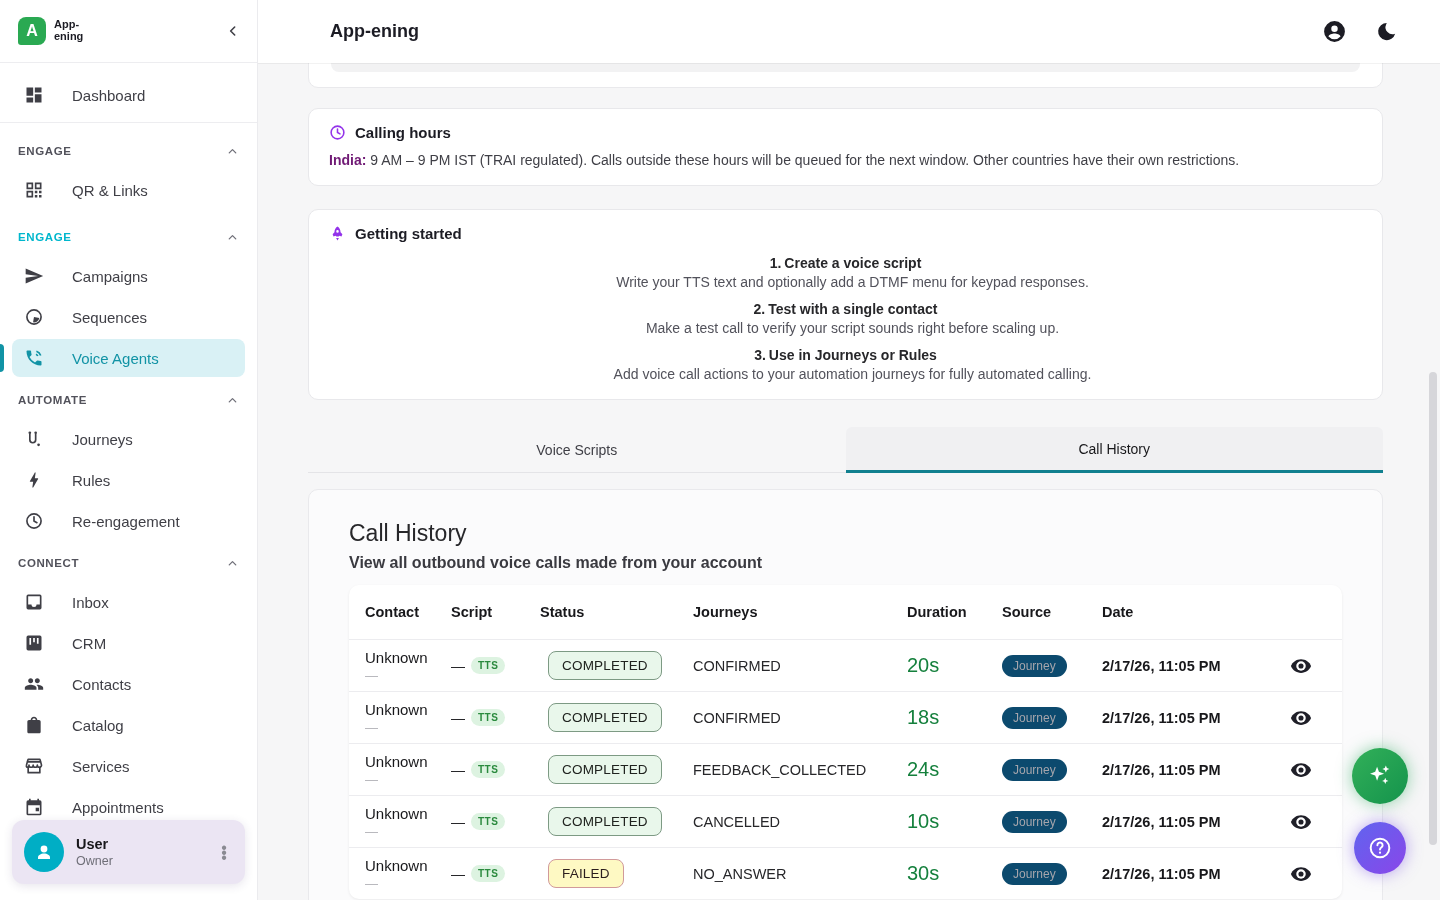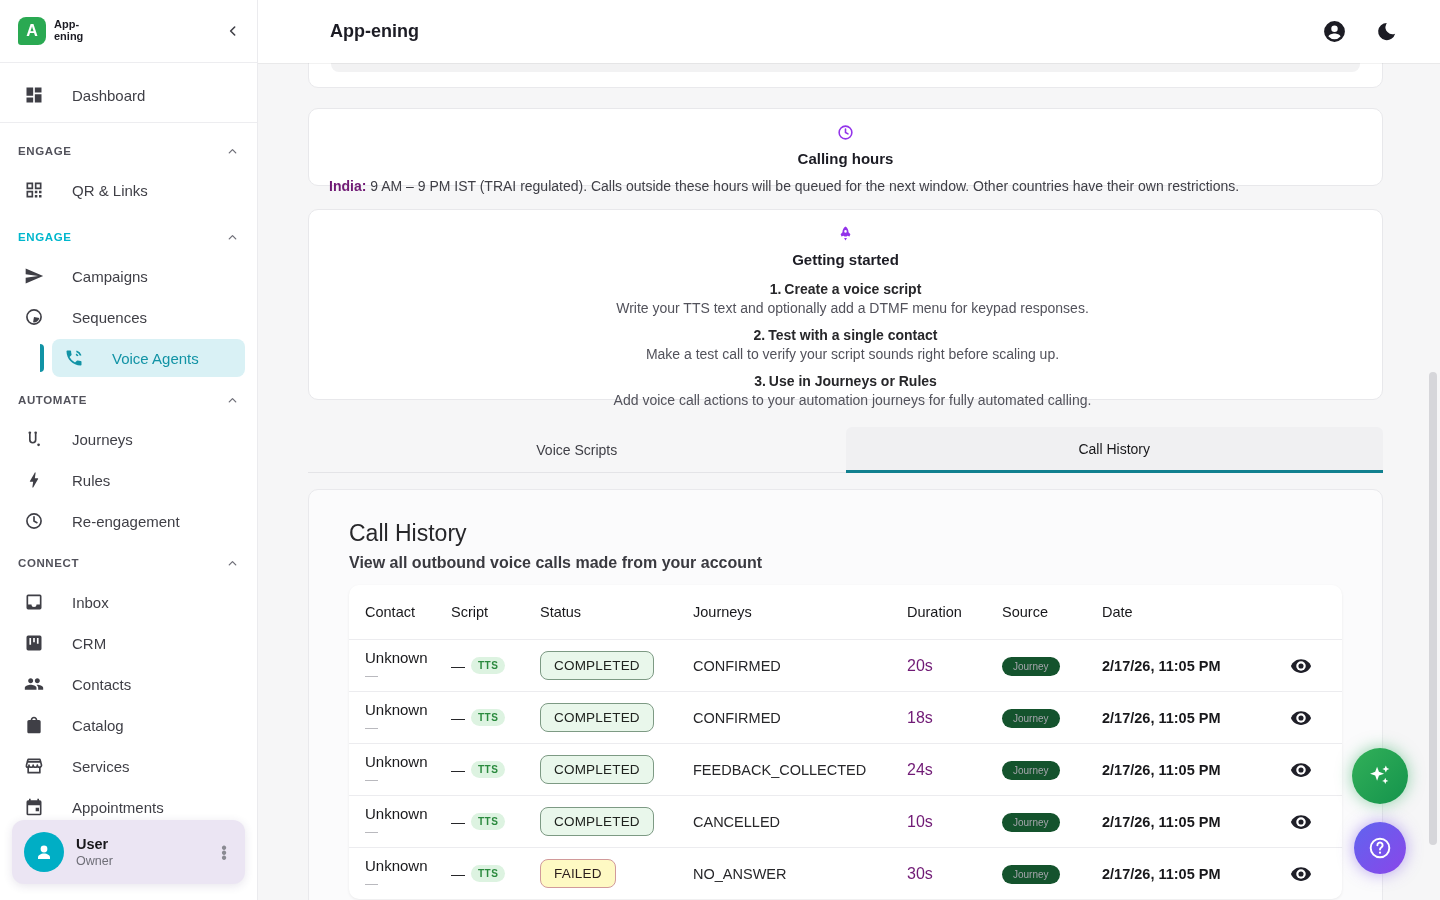--- a/index.html
+++ b/index.html
@@ -11,21 +11,21 @@
   .logo-badge { width:28px; height:28px; background:#2aa952; border-radius:8px 8px 8px 3px; display:flex; align-items:center; justify-content:center; color:#fff; font-weight:bold; font-size:16px; }
   .logo-text { margin-left:8px; font-size:11px; font-weight:700; line-height:1.05; color:#1c1c24; }
   .sb-collapse { margin-left:auto; color:#3f3f46; display:flex; cursor:pointer; }
   .nav { padding:13px 12px 0; }
   .nav-item { height:38px; display:flex; align-items:center; gap:28px; padding:0 12px; border-radius:8px; font-size:15px; color:#3f3f46; margin-bottom:3px; cursor:pointer; position:relative; }
   .nav-item svg { flex:0 0 auto; }
   .nav-divider { height:1px; background:#ededf0; margin:8px -12px 0; }
   .nav-section { display:flex; align-items:center; justify-content:space-between; padding:0 6px 0 6px; height:16px; font-size:11.5px; font-weight:700; letter-spacing:.6px; color:#52525b; margin:20px 0 12px; cursor:pointer; }
   .nav-section.mt15 { margin-top:15px; }
   .nav-section.engage { color:#00b7cd; }
-  .nav-item.active { background:#d9f1f5; color:#1193a5; font-weight:500;margin-left:40px; }
+  .nav-item.active { background:#d9f1f5; color:#1193a5; font-weight:500; }
   .active-bar { position:absolute; left:-12px; top:5px; width:4px; height:28px; background:#1193a5; border-radius:0 4px 4px 0; }
   .user-card { position:absolute; left:12px; right:12px; bottom:16px; height:64px; background:#ebe5f3; border-radius:12px; display:flex; align-items:center; padding:0 12px; box-shadow:0 2px 10px rgba(60,40,100,.12); }
   .avatar { width:40px; height:40px; border-radius:50%; background:#00aec5; display:flex; align-items:center; justify-content:center; }
   .user-meta { margin-left:12px; }
   .user-name { font-size:14.5px; font-weight:700; color:#18181b; }
   .user-role { font-size:12.5px; color:#6f6f78; margin-top:2px; }
   .kebab { margin-left:auto; color:#8a8a92; font-size:16px; letter-spacing:0; line-height:5px; text-align:center; width:18px; cursor:pointer; }
 
   
   .topbar { position:fixed; left:258px; top:0; width:1182px; height:63px; background:#fff; z-index:20; display:flex; align-items:center; padding:0 42px 0 26px; box-shadow:0 1px 0 rgba(0,0,0,.05); }
@@ -35,21 +35,21 @@
 
   
   .content { position:fixed; left:258px; top:63px; width:1182px; height:837px; overflow:hidden; background:#f6f6f7; }
   .block { position:absolute; left:50px; width:1075px; }
 
   .partial-card { top:-40px; height:65px; background:#fff; border:1px solid #e9e9ec; border-radius:10px; overflow:hidden; }
   .partial-inner { position:absolute; left:22px; right:22px; top:20px; height:28px; background:#f2f2f3; border-radius:0 0 8px 8px; }
 
   .card { background:#fff; border:1px solid #e8e8eb; border-radius:10px; }
   .card-calling { top:45px; height:78px; padding:15px 20px; }
-  .card-title-row { display:flex; align-items:center; gap:9px; font-size:15px; font-weight:600; color:#1c1c24;flex-direction:column; }
+  .card-title-row { display:flex; align-items:center; gap:9px; font-size:15px; font-weight:600; color:#1c1c24; }
   .calling-body { margin-top:11px; font-size:14px; color:#3f3f46; }
   .calling-body b { color:#701a75; }
 
   .card-getting { top:146px; height:191px; padding:15px 20px; }
   .steps { margin-top:13px; }
   .step { margin-bottom:11px; font-size:14px;text-align:center; }
   .step-title { font-weight:700; color:#27272a; }
   .step-num { color:#27272a; margin-right:3px; }
   .step-desc { margin-top:3px; margin-left:14px; color:#52525b; }
 
@@ -60,33 +60,33 @@
   .card-history { top:426px; height:450px; background:#fbfbfc; border:1px solid #e9e9ec; border-radius:10px; padding:30px 40px 0; }
   .ch-title { font-size:23px; font-weight:500; color:#27272a; }
   .ch-subtitle { font-size:16px; font-weight:600; color:#3a3a40; margin-top:7px; }
   .table { margin-top:13px; background:#fff; border-radius:10px; box-shadow:0 1px 3px rgba(0,0,0,.07); overflow:hidden; }
   .trow { display:flex; align-items:center; height:52px; border-top:1px solid #ececef; }
   .thead { height:54px; border-top:none; font-weight:600; font-size:14.5px; color:#18181b; }
   .c-contact { width:102px; padding-left:16px; }
   .c-script { width:89px; display:flex; align-items:center; gap:6px; }
   .c-status { width:153px; }
   .c-outcome { width:214px; font-size:14.5px; color:#27272a; }
-  .c-duration { width:95px; font-size:16px; color:#701a75; }
+  .c-duration { width:95px; font-size:20px; color:#15803d; }
   .c-source { width:100px; }
   .c-date { width:161px; font-size:14.5px; font-weight:600; color:#18181b; }
   .c-actions { flex:1; display:flex; justify-content:flex-end; padding-right:30px; }
-  .thead > div { font-weight:400; font-size:14.5px; color:#18181b; }
+  .thead > div { font-weight:700; font-size:14.5px; color:#18181b; }
   .contact-name { font-size:15px; color:#18181b; }
   .contact-sub { font-size:13px; color:#b0b0b6; margin-top:2px; }
   .script-dash { color:#27272a; font-size:14px; }
   .tts-badge { background:#ddf3e1; color:#2b8a3e; font-size:10px; font-weight:700; letter-spacing:.5px; padding:3px 7px; border-radius:99px; }
-  .status-badge { display:inline-block; padding:6px 13px; border-radius:8px; font-size:13.5px; letter-spacing:.2px; color:#20231f; }
+  .status-badge { display:inline-block; padding:6px 13px; border-radius:8px; font-size:13.5px; letter-spacing:.2px; color:#20231f;margin-left:8px; }
   .status-completed { background:#e9f7eb; border:1px solid #7d9a84; }
   .status-failed { background:#fef9c3; border:1px solid #d19a9a; color:#2b1d1d; }
-  .source-badge { display:inline-block; background:#14532d; color:#a5a5ac; font-size:10px; padding:4px 11px; border-radius:99px; }
+  .source-badge { display:inline-block; background:#0c4a6e; color:#a5a5ac; font-size:12px; padding:4px 11px; border-radius:99px; }
   .eye-btn { cursor:pointer; display:flex; }
 
   
   .fab { position:fixed; border-radius:50%; display:flex; align-items:center; justify-content:center; cursor:pointer; z-index:50; }
   .fab-ai { left:1352px; top:748px; width:56px; height:56px; background:linear-gradient(135deg,#32b059,#14934c); box-shadow:0 0 16px rgba(40,170,90,.5); }
   .fab-help { left:1354px; top:822px; width:52px; height:52px; background:linear-gradient(135deg,#6064ef,#8a46e9); box-shadow:0 0 16px rgba(120,80,230,.5); }
 
   .scrollbar-thumb { position:fixed; left:1429px; top:372px; width:8px; height:473px; background:#d6d6da; border-radius:4px; z-index:40; cursor:pointer; }
 </style>
 </head>

